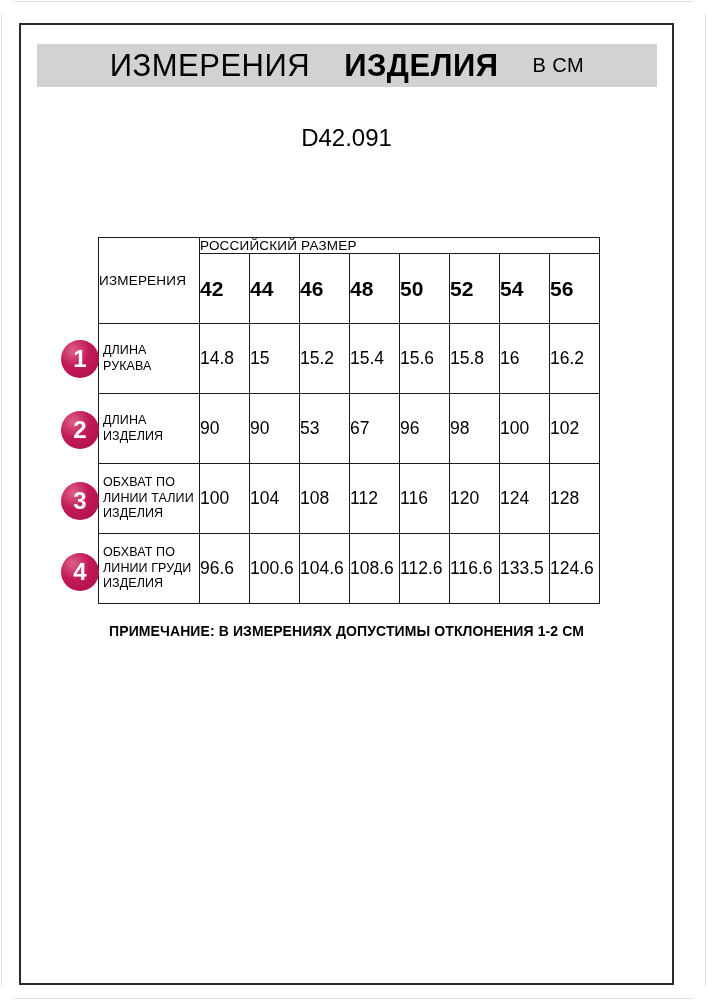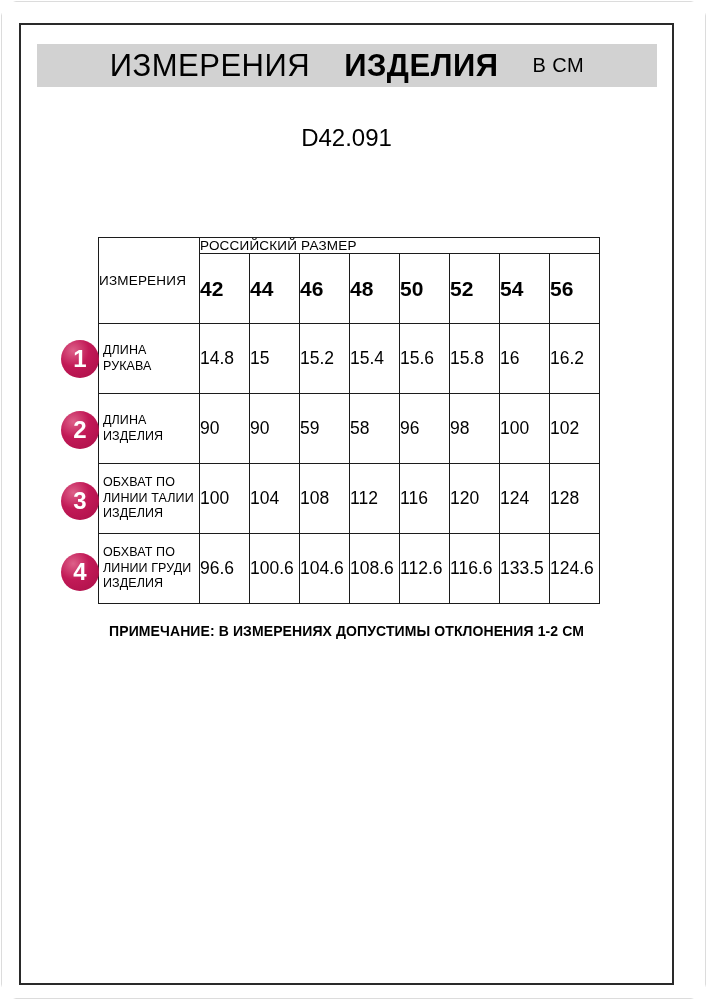--- a/index.html
+++ b/index.html
@@ -166,22 +166,22 @@
           <td class="val">15.4</td>
           <td class="val">15.6</td>
           <td class="val">15.8</td>
           <td class="val">16</td>
           <td class="val">16.2</td>
         </tr>
         <tr>
           <td class="lbl">ДЛИНА ИЗДЕЛИЯ</td>
           <td class="val">90</td>
           <td class="val">90</td>
-          <td class="val">59</td>
-          <td class="val">58</td>
+          <td class="val">53</td>
+          <td class="val">67</td>
           <td class="val">96</td>
           <td class="val">98</td>
           <td class="val">100</td>
           <td class="val">102</td>
         </tr>
         <tr>
           <td class="lbl">ОБХВАТ ПО ЛИНИИ ТАЛИИ ИЗДЕЛИЯ</td>
           <td class="val">100</td>
           <td class="val">104</td>
           <td class="val">108</td>

